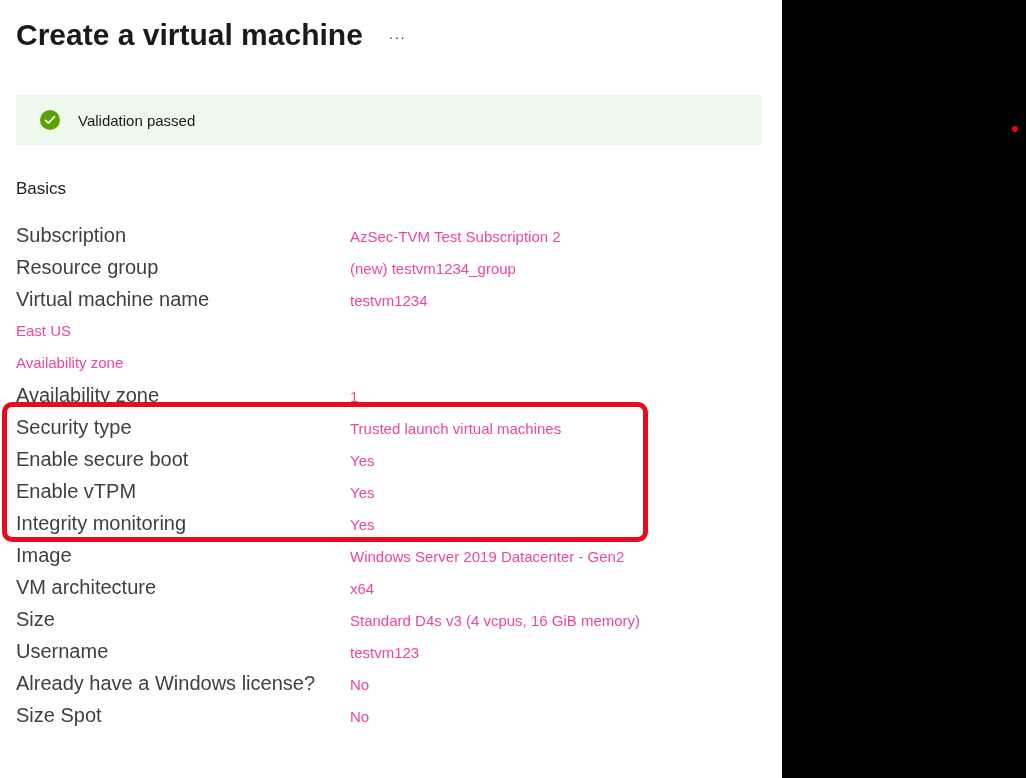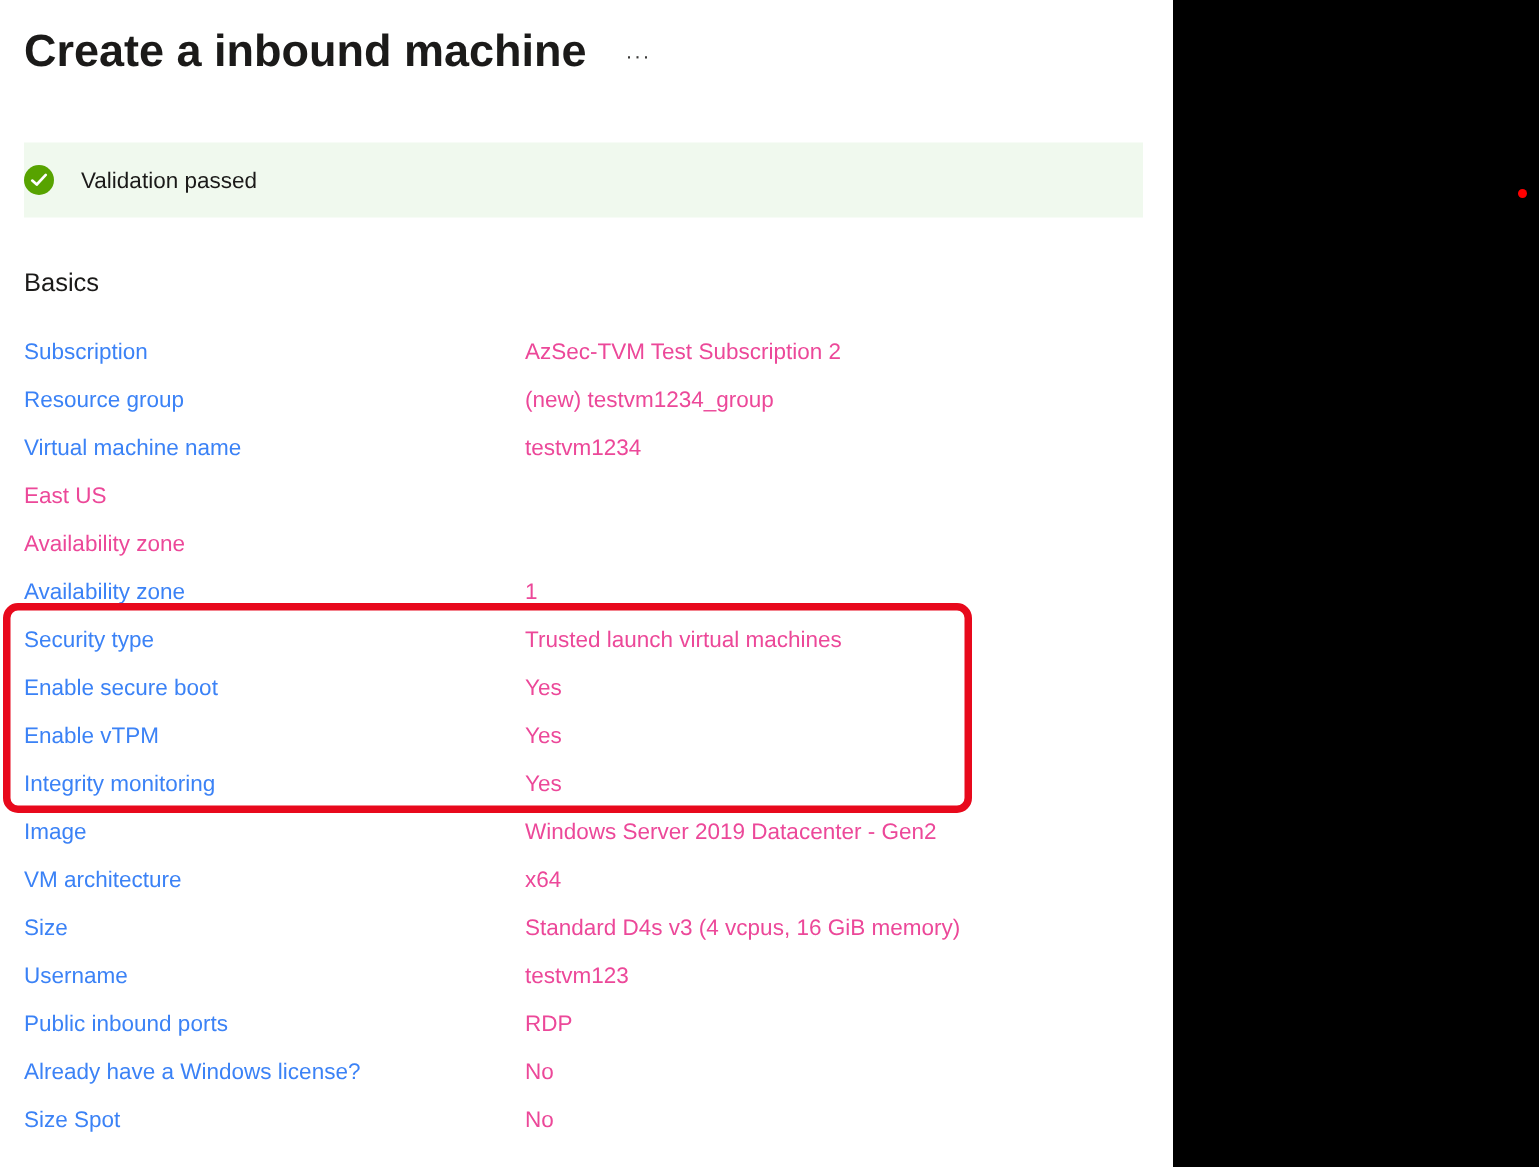--- a/index.html
+++ b/index.html
@@ -31,21 +31,21 @@
       margin-left: 26px;
       margin-top: 4px;
       font-size: 14px;
       color: #3b3a39;
       letter-spacing: 1px;
       cursor: pointer;
       user-select: none;
     }
     .validation-banner {
       background: #f0f9ee;
-      padding: 15px 0;
+      padding: 15px 24px;
       display: flex;
       align-items: center;
       margin-bottom: 34px;
     }
     .check-icon {
       width: 20px;
       height: 20px;
       border-radius: 50%;
       background: #57a300;
       display: flex;
@@ -72,22 +72,22 @@
       position: relative;
     }
     .kv-row {
       display: flex;
       align-items: baseline;
       height: 32px;
       line-height: 32px;
     }
     .kv-label {
       width: 334px;
-      font-size: 15px;
-      color: #3b82f6;
+      font-size: 20px;
+      color: #404040;
       flex-shrink: 0;
     }
     .kv-value {
       font-size: 15px;
       color: #ec4899;
     }
     .highlight-box {
       position: absolute;
       border: 5px solid #e8091c;
       border-radius: 10px;
@@ -106,21 +106,21 @@
       left: 1012px;
       top: 126px;
     }
   </style>
 </head>
 <body>
 
 <div class="main-panel">
 
   <div class="header-row">
-    <h1 class="page-title">Create a inbound machine</h1>
+    <h1 class="page-title">Create a virtual machine</h1>
     <span class="ellipsis-btn">···</span>
   </div>
 
   <div class="validation-banner">
     <span class="check-icon">
       <svg viewBox="0 0 16 16">
           <path d="M2 8.5 L6 12 L14 3.5" stroke="#fff" stroke-width="2.4" fill="none" stroke-linecap="round" stroke-linejoin="round"></path>
         </svg>
     </span>
     <span class="validation-text">Validation passed</span>
@@ -179,24 +179,20 @@
       </div>
       <div class="kv-row">
         <div class="kv-label">Size</div>
         <div class="kv-value">Standard D4s v3 (4 vcpus, 16 GiB memory)</div>
       </div>
       <div class="kv-row">
         <div class="kv-label">Username</div>
         <div class="kv-value">testvm123</div>
       </div>
       <div class="kv-row">
-        <div class="kv-label">Public inbound ports</div>
-        <div class="kv-value">RDP</div>
-      </div>
-      <div class="kv-row">
         <div class="kv-label">Already have a Windows license?</div>
         <div class="kv-value">No</div>
       </div>
       <div class="kv-row">
         <div class="kv-label">Size Spot</div>
         <div class="kv-value">No</div>
       </div>
 
       <div class="highlight-box"></div>
     </div>

